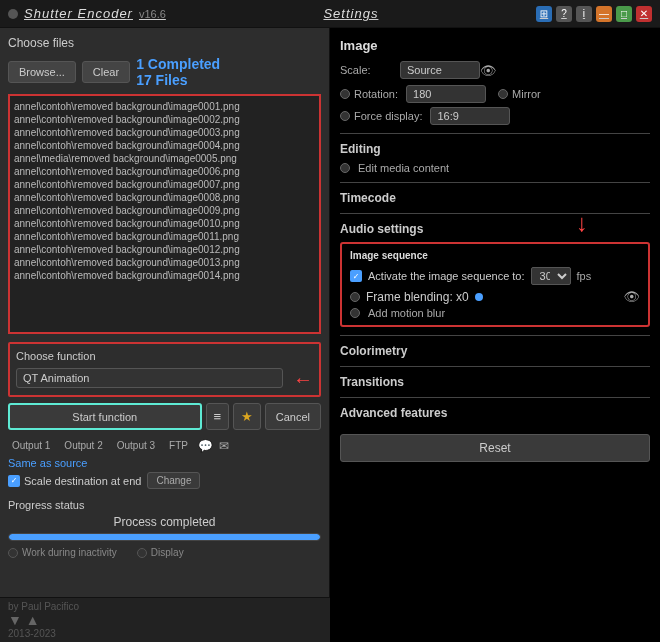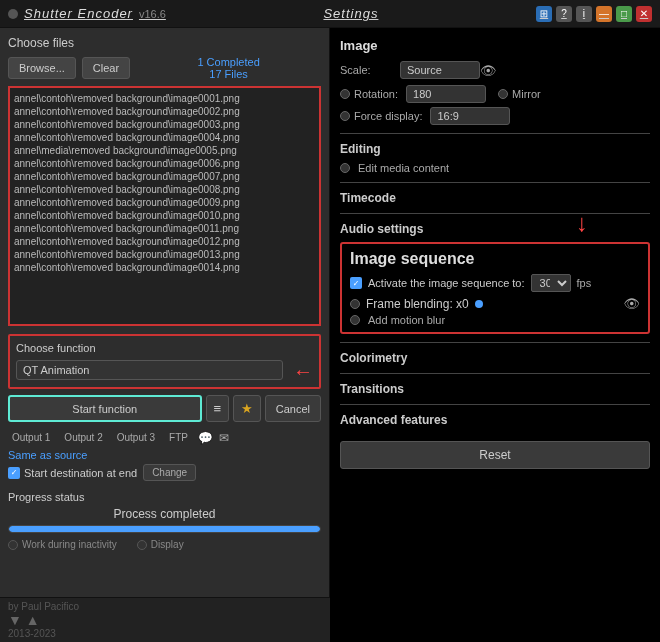--- a/index.html
+++ b/index.html
@@ -103,23 +103,22 @@
       border: 1px solid #555;
       color: #ccc;
       padding: 4px 10px;
       border-radius: 3px;
       cursor: pointer;
       font-size: 11px;
     }
 
     .completed-badge {
       color: #4a9fff;
-      font-size: 11px;
-      font-weight: normal;
-      text-align: center;
+      font-size: 14px;
+      font-weight: bold;
       flex: 1;
     }
 
     
     .file-list-container {
       border: 2px solid #cc3333;
       background: #222;
       flex: 1;
       overflow-y: auto;
       margin-bottom: 8px;
@@ -382,21 +381,21 @@
     
     .image-sequence-box {
       border: 2px solid #cc3333;
       padding: 6px 8px;
       border-radius: 3px;
       margin-bottom: 6px;
       position: relative;
     }
     .image-seq-title {
       color: #ddd;
-      font-size: 16px;
+      font-size: 10px;
       font-weight: bold;
       margin-bottom: 6px;
     }
     .image-seq-row {
       display: flex;
       align-items: center;
       gap: 6px;
       margin-bottom: 4px;
     }
     .seq-checkbox {
@@ -550,21 +549,21 @@
       <span class="tab">FTP</span>
       <span class="tab-icon">💬</span>
       <span class="tab-icon">✉</span>
     </div>
 
     <div class="destination-section">
       <div class="same-as-source">Same as source</div>
       <div class="open-dest-row">
         <div class="checkbox-label">
           <div class="checkbox-blue">✓</div>
-          <span>Start destination at end</span>
+          <span>Scale destination at end</span>
         </div>
         <button class="btn-change">Change</button>
       </div>
     </div>
 
     <div class="progress-section">
       <div class="progress-title">Progress status</div>
       <div class="process-completed-text">Process completed</div>
       <div class="progress-bar-container">
         <div class="progress-bar-fill" style="width:100%"></div>

